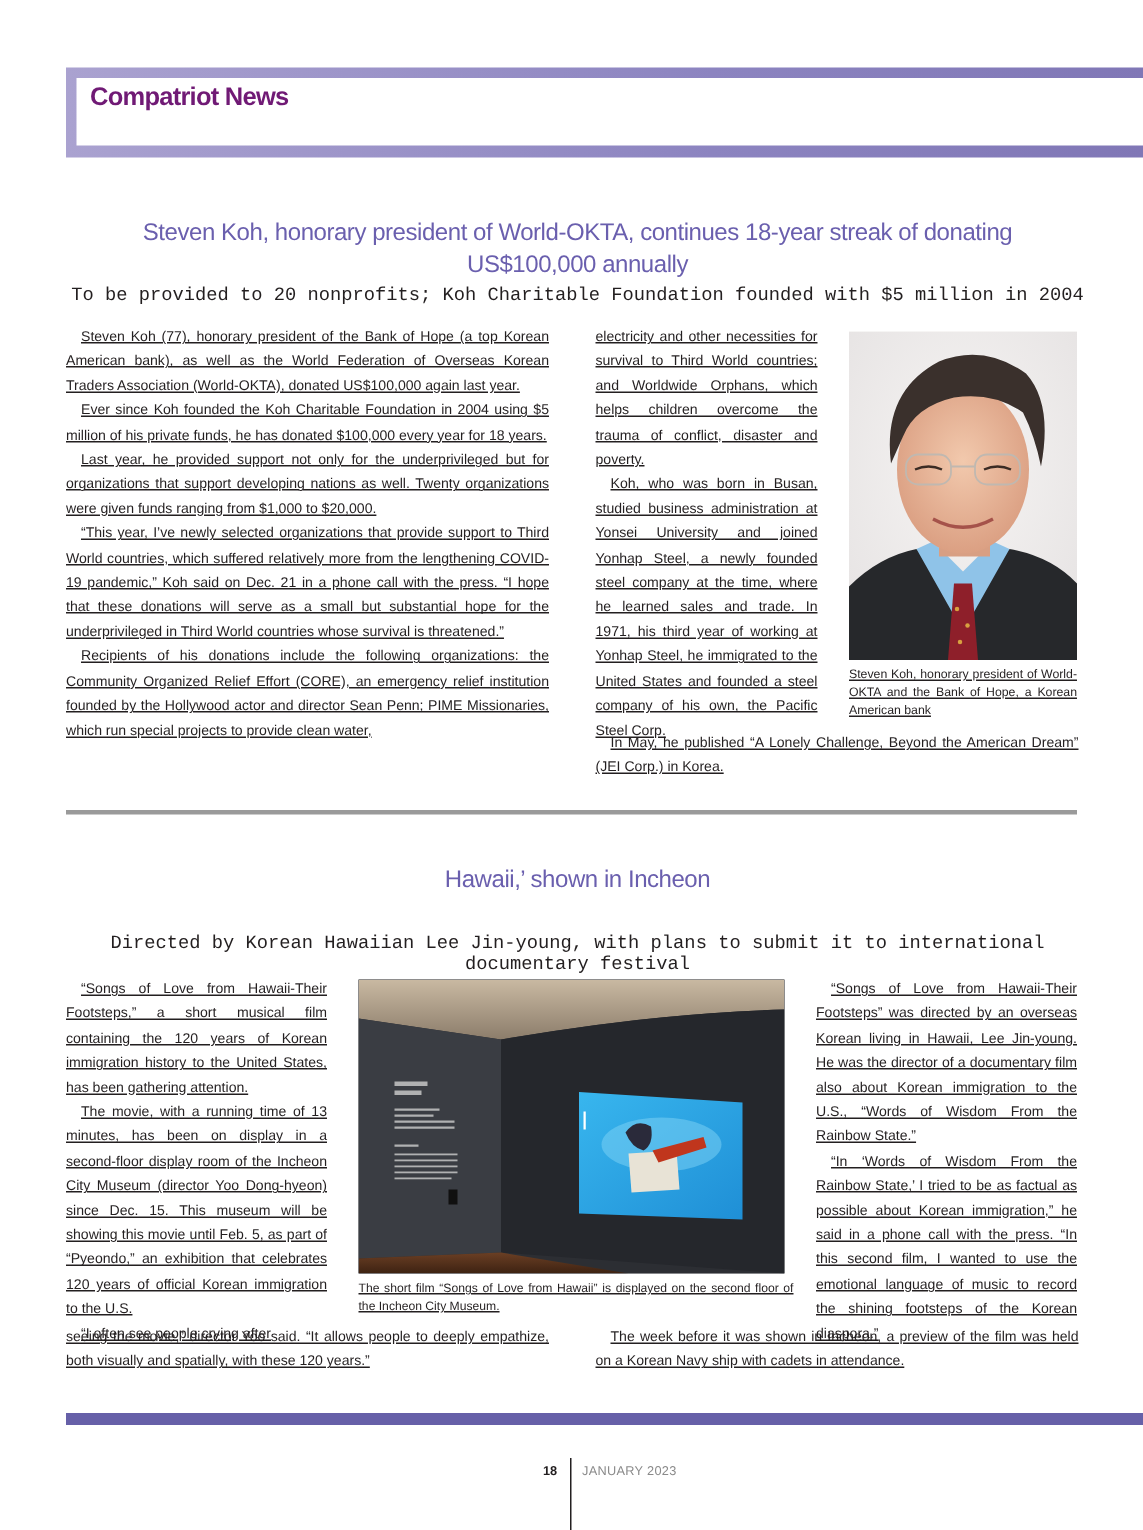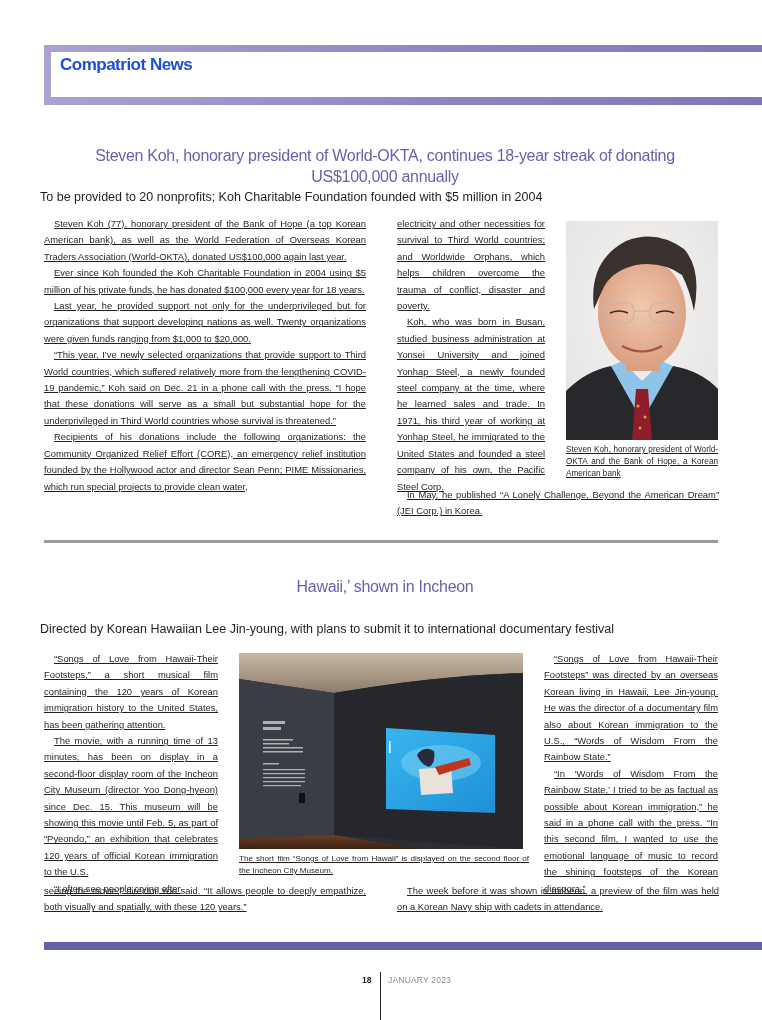--- a/index.html
+++ b/index.html
@@ -1,23 +1,23 @@
 <!DOCTYPE html>
 <html><head>
 <meta charset="utf-8">
 <style>
   html, body { margin:0; padding:0; background:#ffffff; }
   body { width:762px; height:1020px; position:relative; overflow:hidden; font-family:"Liberation Sans", sans-serif; color:#231f20; }
   .header-box { position:absolute; left:44px; top:45px; width:718px; height:60px; box-sizing:border-box;
     background:linear-gradient(90deg,#aaa2d0 0%,#8c84c0 60%,#8077b6 100%); }
   .header-inner { position:absolute; left:7px; top:7px; right:0; bottom:8px; background:#fff; }
-  .section-title { position:absolute; left:60px; top:55px; font-size:17px; font-weight:bold; letter-spacing:-0.5px; color:#1d4ed8; }
+  .section-title { position:absolute; left:60px; top:55px; font-size:17px; font-weight:bold; letter-spacing:-0.5px; color:#701a75; }
 
   .headline { position:absolute; left:40px; width:690px; text-align:center; color:#6a5fae; font-size:16px; line-height:21px; letter-spacing:-0.3px; }
-  .subhead { position:absolute; left:40px; width:690px; text-align:left; font-family:Liberation Sans, sans-serif; font-size:12.5px; color:#231f20; }
+  .subhead { position:absolute; left:40px; width:690px; text-align:center; font-family:Liberation Mono, monospace; font-size:12.5px; color:#231f20; }
 
   .col { position:absolute; font-size:9.4px; line-height:16.4px; color:#231f20; text-align:justify; }
   .col p { margin:0; text-indent:10px;text-decoration:underline; }
   .col p.noindent { text-indent:0; }
 
   .photo-koh { position:absolute; left:566px; top:221px; width:152px; height:219px; overflow:hidden; background:#f1efee; }
   .caption { position:absolute; font-size:8.2px; line-height:12px; color:#231f20; text-align:justify;text-decoration:underline; }
 
   .divider-gray { position:absolute; left:44px; top:540px; width:674px; height:3px; background:#9a9a9a; }
 

